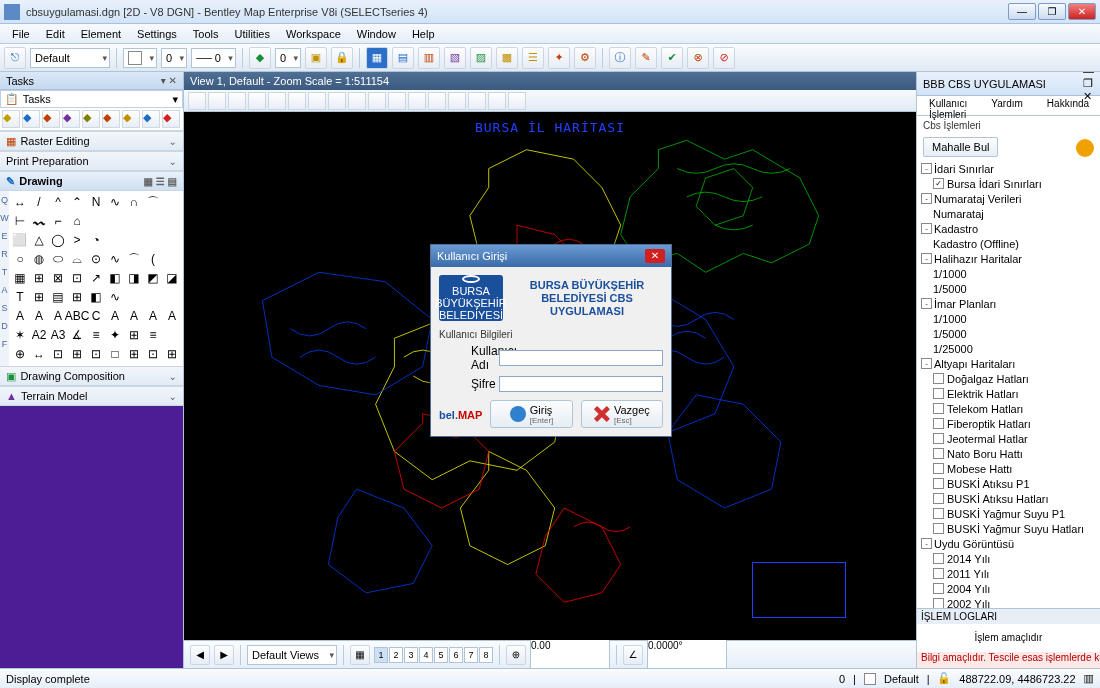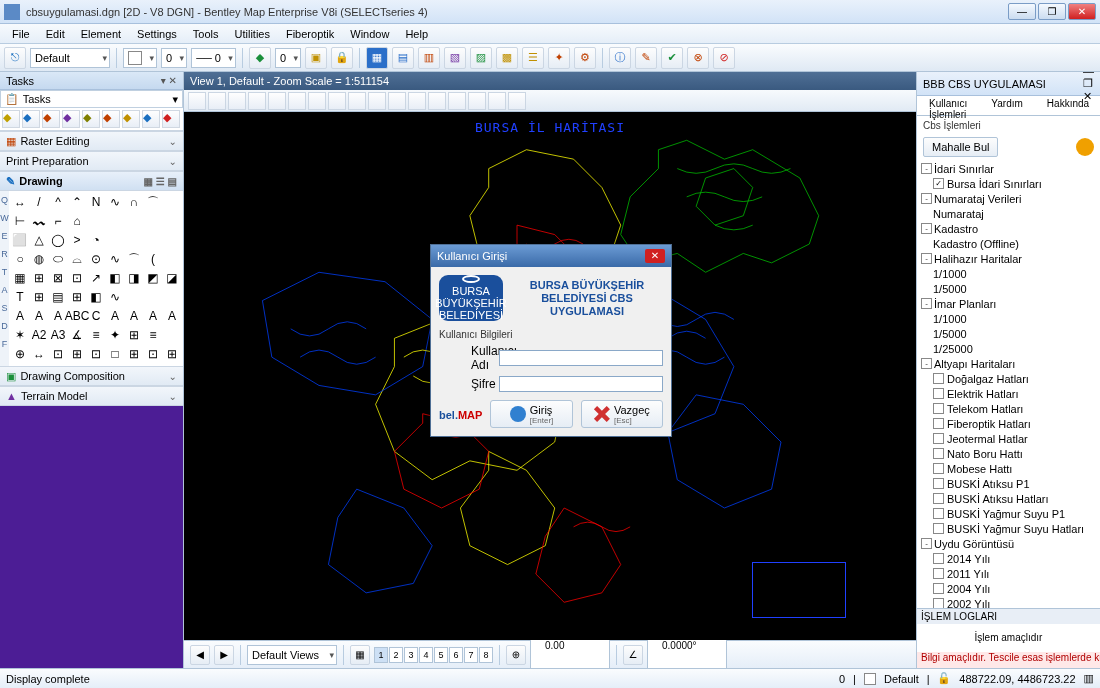--- a/index.html
+++ b/index.html
@@ -52,29 +52,29 @@
 .view-tb { height: 22px; background: linear-gradient(#f7fafd,#e1eaf4); display: flex; align-items: center; padding: 0 4px; gap: 2px; border-bottom: 1px solid #b0c4d8; }
 .view-tb .vb { width: 18px; height: 18px; background: linear-gradient(#fefefe,#e8eef6); border: 1px solid #cbd6e3; }
 .map-canvas { flex: 1; background: #000; position: relative; overflow: hidden; }
 .map-canvas svg { width: 100%; height: 100%; }
 .map-title { position: absolute; top: 8px; left: 50%; transform: translateX(-50%); color: #2040ff; font-family: monospace; font-size: 13px; letter-spacing: 1px; }
 .map-legend-box { position: absolute; right: 70px; bottom: 22px; width: 94px; height: 56px; border: 1px solid #2040ff; }
 .bottom-viewbar { height: 28px; background: linear-gradient(#fafcfe,#e5eef8); display: flex; align-items: center; padding: 0 6px; gap: 4px; border-top: 1px solid #b0c4d8; }
 .bv-btn { width: 20px; height: 20px; background: linear-gradient(#fdfdfd,#e6edf5); border: 1px solid #cbd6e3; border-radius: 2px; display:flex; align-items:center; justify-content:center; font-size:10px; }
 .bv-num { width: 14px; height: 16px; border: 1px solid #b0c4d8; background: #fff; text-align: center; font-size: 9px; line-height: 14px; }
 .bv-num.active { background: #cde0f5; }
-.bv-field { height: 36px; border: 1px solid #b0c4d8; background: #fff; padding: 0 14px; min-width: 80px; line-height: 16px; font-size: 10px; }
+.bv-field { height: 36px; border: 1px solid #b0c4d8; background: #fff; padding: 0 0; min-width: 80px; line-height: 16px; font-size: 10px; }
 
 
 .right-title { height: 24px; background: linear-gradient(#e9f1fb,#d2e3f7); display: flex; align-items: center; padding: 0 6px; border-bottom: 1px solid #a8c0dc; }
 .right-title .win-btns { margin-left: auto; }
 .right-tabs { height: 20px; display: flex; border-bottom: 1px solid #b0c4d8; }
 .right-tabs span { padding: 2px 12px; font-size: 10px; }
 .right-sub { padding: 4px 6px; font-size: 10px; color: #333; }
-.right-btn-row { padding: 2px 6px; display:flex; align-items:center; }
+.right-btn-row { padding: 2px 6px; display:flex; align-items:flex-end; }
 .right-btn { height: 20px; padding: 0 8px; background: linear-gradient(#fdfdfd,#e6edf5); border: 1px solid #b0c4d8; border-radius: 2px; }
 .right-logo { width: 18px; height: 18px; background: #f0a000; border-radius: 50%; margin-left:auto; }
 .tree { flex: 1; overflow: auto; padding: 2px 0; font-size: 10px; }
 .tree .node { display: flex; align-items: center; height: 15px; padding-left: 4px; white-space: nowrap; }
 .tree .exp { width: 11px; height: 11px; border: 1px solid #888; font-size: 8px; line-height: 9px; text-align: center; margin-right: 2px; color: #333; }
 .tree .cb { width: 11px; height: 11px; border: 1px solid #888; margin-right: 3px; background: #fff; display:flex; align-items:center; justify-content:center; font-size:8px; }
 .tree .lvl1 { padding-left: 16px; }
 .log-hdr { height: 16px; background: #e8eef6; border-top: 1px solid #b0c4d8; padding: 0 4px; font-size: 10px; line-height: 15px; }
 .log-body { height: 28px; background: #fff; text-align: center; font-size: 10px; padding-top: 8px; }
 .log-foot { height: 16px; background: #ffe8e8; color: #b00000; font-size: 10px; padding: 0 4px; white-space: nowrap; overflow: hidden; }
@@ -83,21 +83,21 @@
 .statusbar { position: absolute; left: 0; right: 0; bottom: 0; height: 20px; background: linear-gradient(#fafcfe,#e5eef8); display: flex; align-items: center; padding: 8px 6px; border-top: 1px solid #b0c4d8; font-size: 10px; gap: 8px; }
 .statusbar .fill { flex: 1; }
 .status-sw { width: 12px; height: 12px; border: 1px solid #888; background: #fff; }
 .lock-icon { color: #888; }
 
 
 .dialog { position: absolute; left: 430px; top: 244px; width: 242px; background: #f0f0f0; border: 1px solid #4f6f95; box-shadow: 0 0 8px rgba(0,0,0,.4); }
 .dlg-title { height: 22px; background: linear-gradient(#6b9bd4,#3a6aa8); color: #fff; display: flex; align-items: center; padding: 0 6px; font-size: 11px; }
 .dlg-title .dlg-close { margin-left: auto; width: 20px; height: 14px; background: #d02020; color: #fff; text-align: center; border-radius: 2px; font-size: 10px; line-height: 13px; }
 .dlg-banner { display: flex; margin: 8px; align-items: center; gap: 8px; }
-.dlg-logo { width: 64px; height: 46px; background: #1a4f9c; color: #fff; display: flex; flex-direction: column; align-items: center; justify-content: center; font-size: 7px; border-radius: 9px; }
+.dlg-logo { width: 64px; height: 46px; background: #1a4f9c; color: #fff; display: flex; flex-direction: column; align-items: center; justify-content: center; font-size: 7px; border-radius: 3px; }
 .dlg-logo .circ { width: 18px; height: 18px; border: 2px solid #fff; border-radius: 50%; margin-bottom: 2px; }
 .dlg-banner-txt { flex: 1; color: #1a4f9c; font-weight: bold; font-size: 11px; line-height: 13px; text-align: center; }
 .dlg-group { margin: 2px 8px; font-size: 10px; color: #333; }
 .dlg-row { display: flex; align-items: center; margin: 4px 8px; gap: 4px; }
 .dlg-row label { width: 56px; font-size: 12px; padding-left: 32px; }
 .dlg-row input { flex: 1; height: 16px; border: 1px solid #8aa8c8; padding: 0 2px; font-size: 10px; }
 .dlg-btnrow { display: flex; gap: 8px; margin: 8px; align-items: center; }
 .dlg-brand { color: #c00; font-weight: bold; font-size: 13px; }
 .dlg-brand .bel { color: #1a4f9c; margin-top: 12px; }
 .dlg-btn { flex: 1; height: 28px; background: linear-gradient(#fdfdfd,#e6edf5); border: 1px solid #b0c4d8; border-radius: 3px; display: flex; align-items: center; justify-content: center; gap: 4px; font-size: 10px; }
@@ -119,21 +119,21 @@
   </div>
 </div>
 
 <div class="menubar" id="menubar">
     <span>File</span>
     <span>Edit</span>
     <span>Element</span>
     <span>Settings</span>
     <span>Tools</span>
     <span>Utilities</span>
-    <span>Fiberoptik</span>
+    <span>Workspace</span>
     <span>Window</span>
     <span>Help</span>
   </div>
 
 <div class="toolbar">
   <div class="tb-btn" style="color:#1a6fc0">⎋</div>
   <div class="tb-sel" style="min-width:80px">
       <span>Default</span>
     </div>
   <div class="tb-sep"></div>

